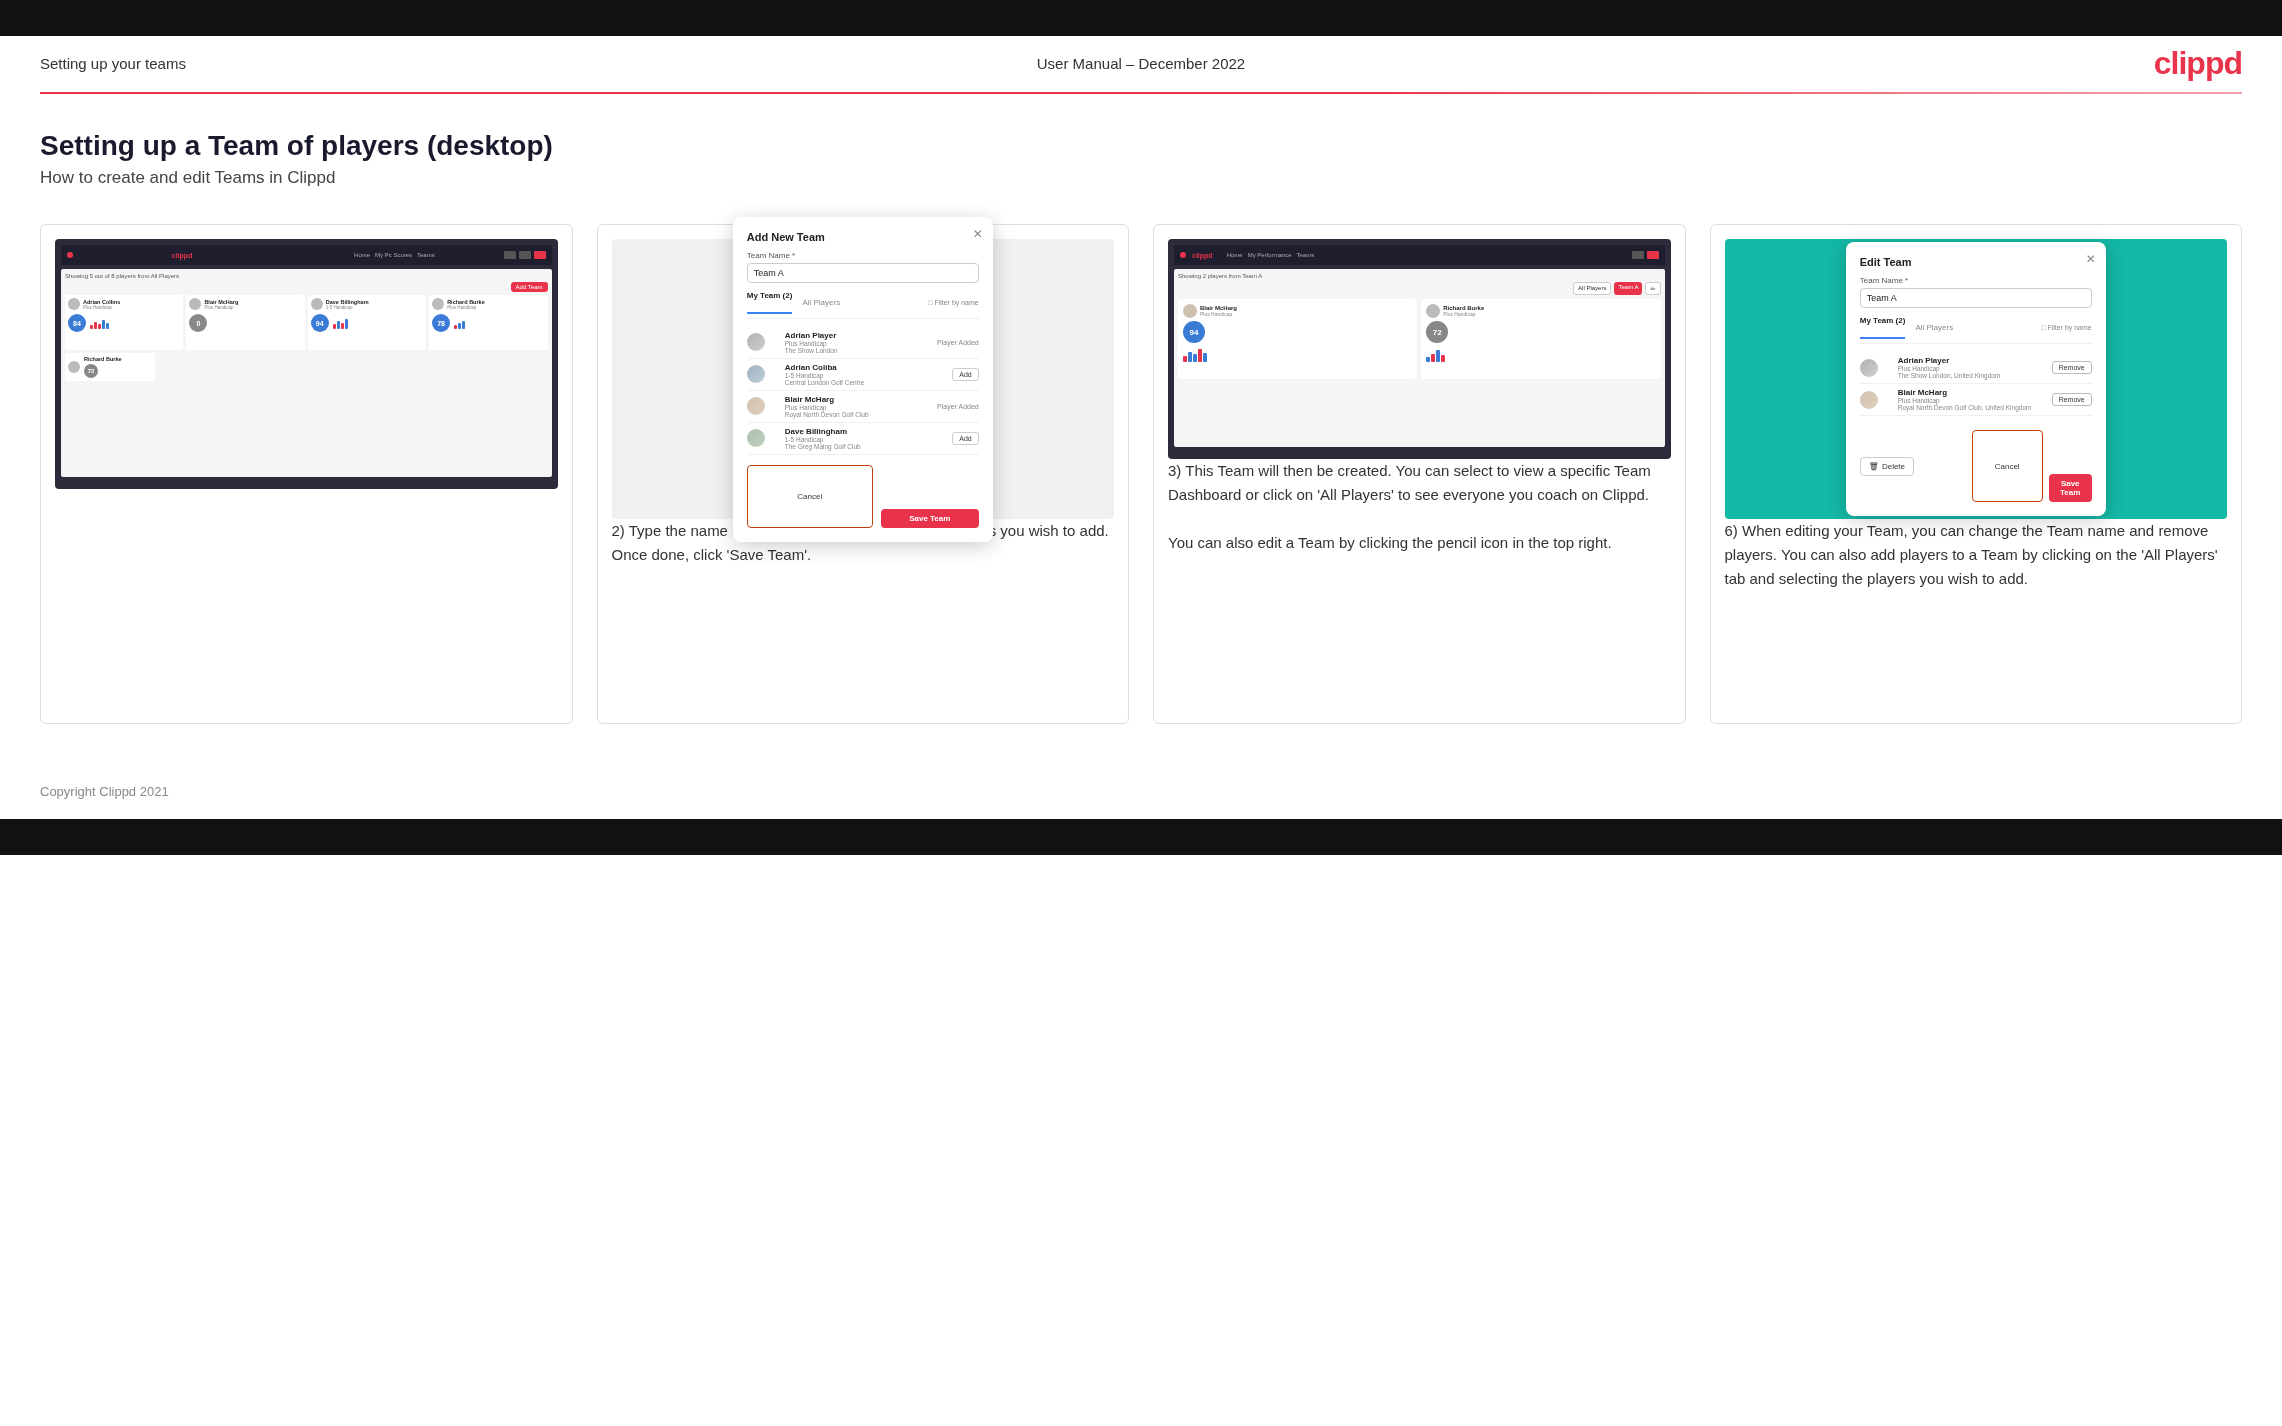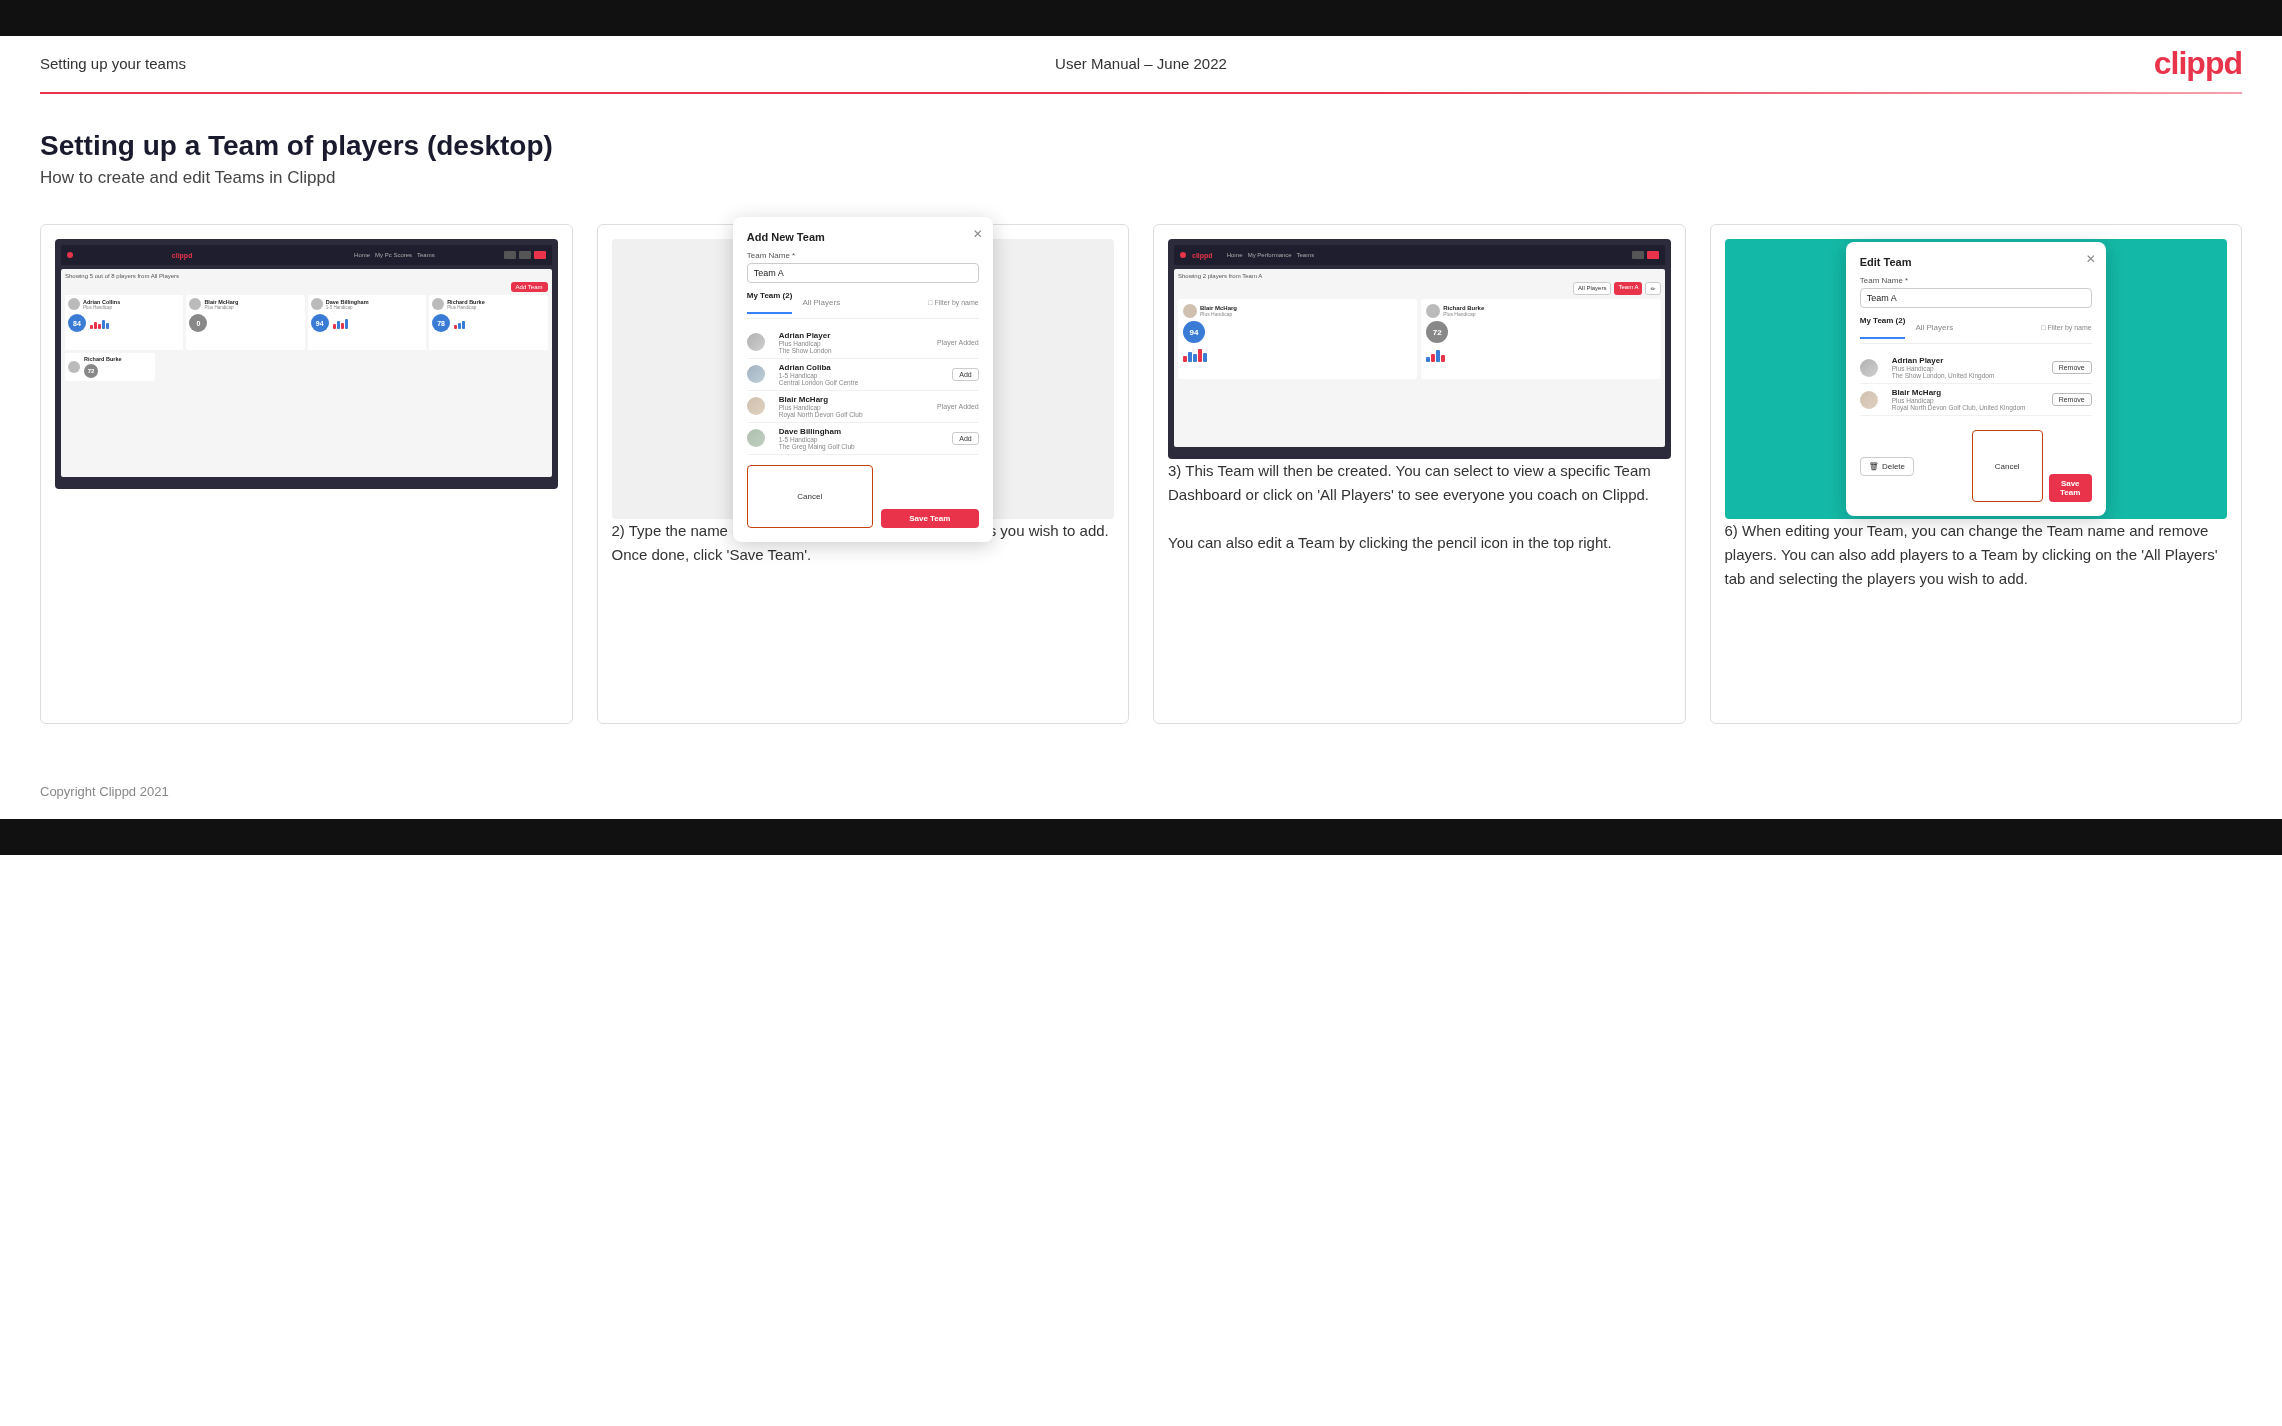--- a/index.html
+++ b/index.html
@@ -199,21 +199,21 @@
       padding-bottom: 12px;
     }
     .mock-tab-filter {
       font-size: 7px; color: #888; margin-left: auto;
     }
     .mock-player-list-item {
       display: flex;
       align-items: center;
       padding: 4px 0;
       border-bottom: 1px solid #f0f0f0;
-      gap: 14px;
+      gap: 20px;
     }
     .mock-avatar {
       width: 18px; height: 18px; border-radius: 50%;
       background: #c0c0c0; flex-shrink: 0;
       overflow: hidden; display: flex; align-items: center; justify-content: center;
     }
     .mock-avatar-inner {
       width: 100%; height: 100%;
       background: linear-gradient(135deg, #b0b0b0, #d0d0d0);
     }
@@ -318,21 +318,21 @@
       width: 100%;
     }
   </style>
 </head>
 <body>
 
 <div class="top-bar"></div>
 
 <div class="header" style="position:relative;">
   <span class="header-left">Setting up your teams</span>
-  <span class="header-center">User Manual – June 2022</span>
+  <span class="header-center">User Manual – December 2022</span>
   <span class="header-logo">clippd</span>
 </div>
 
 <div class="divider"></div>
 
 <div class="page-content">
   <div class="page-title">Setting up a Team of players (desktop)</div>
   <div class="page-subtitle">How to create and edit Teams in Clippd</div>
 
   <div class="cards-row">

